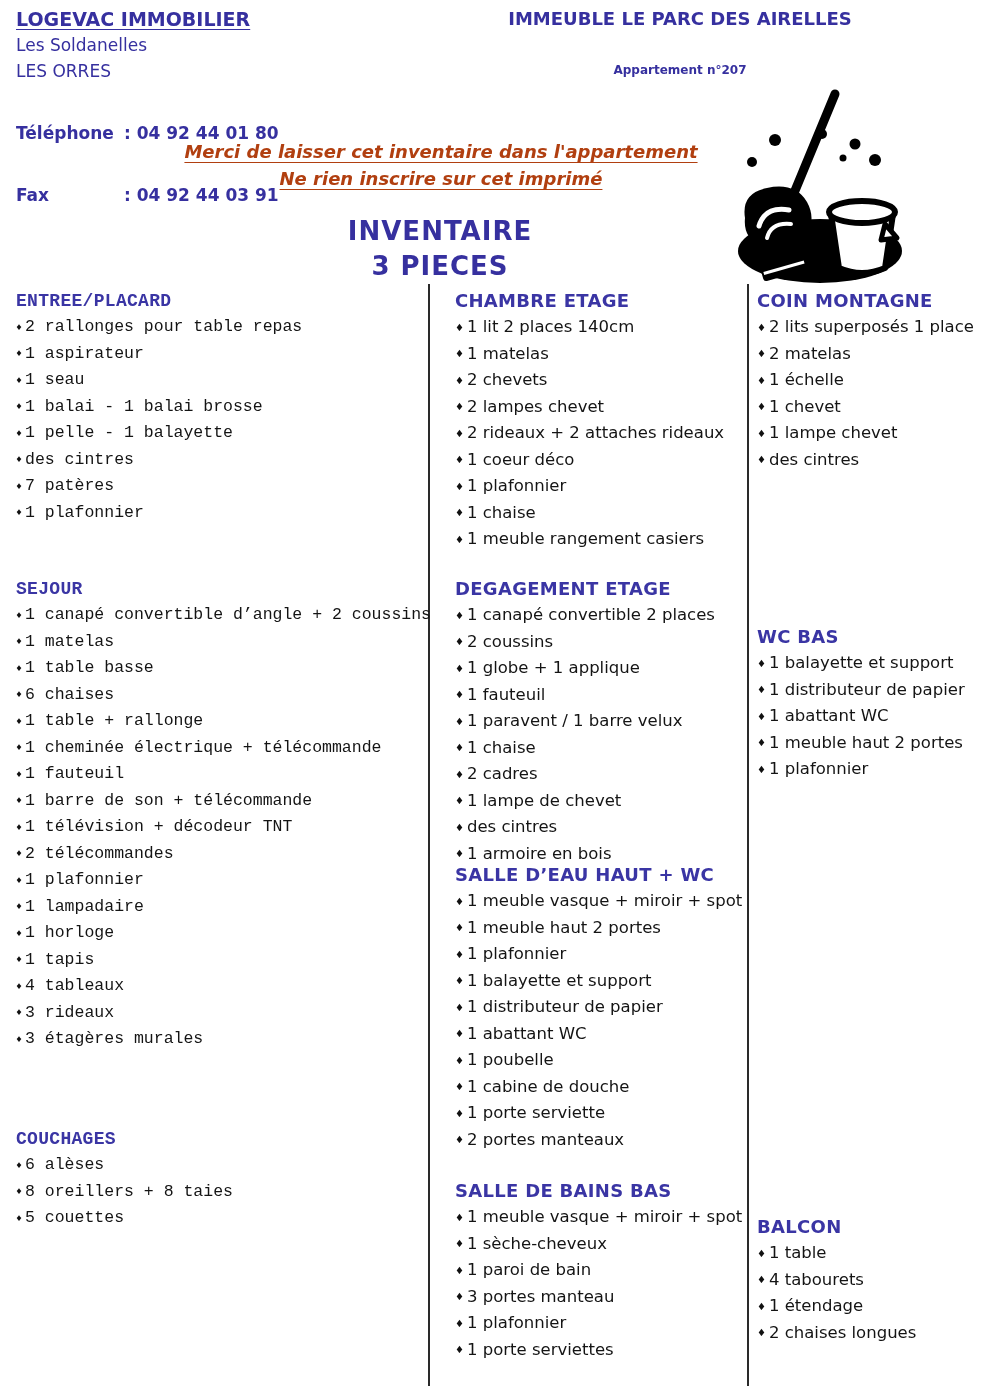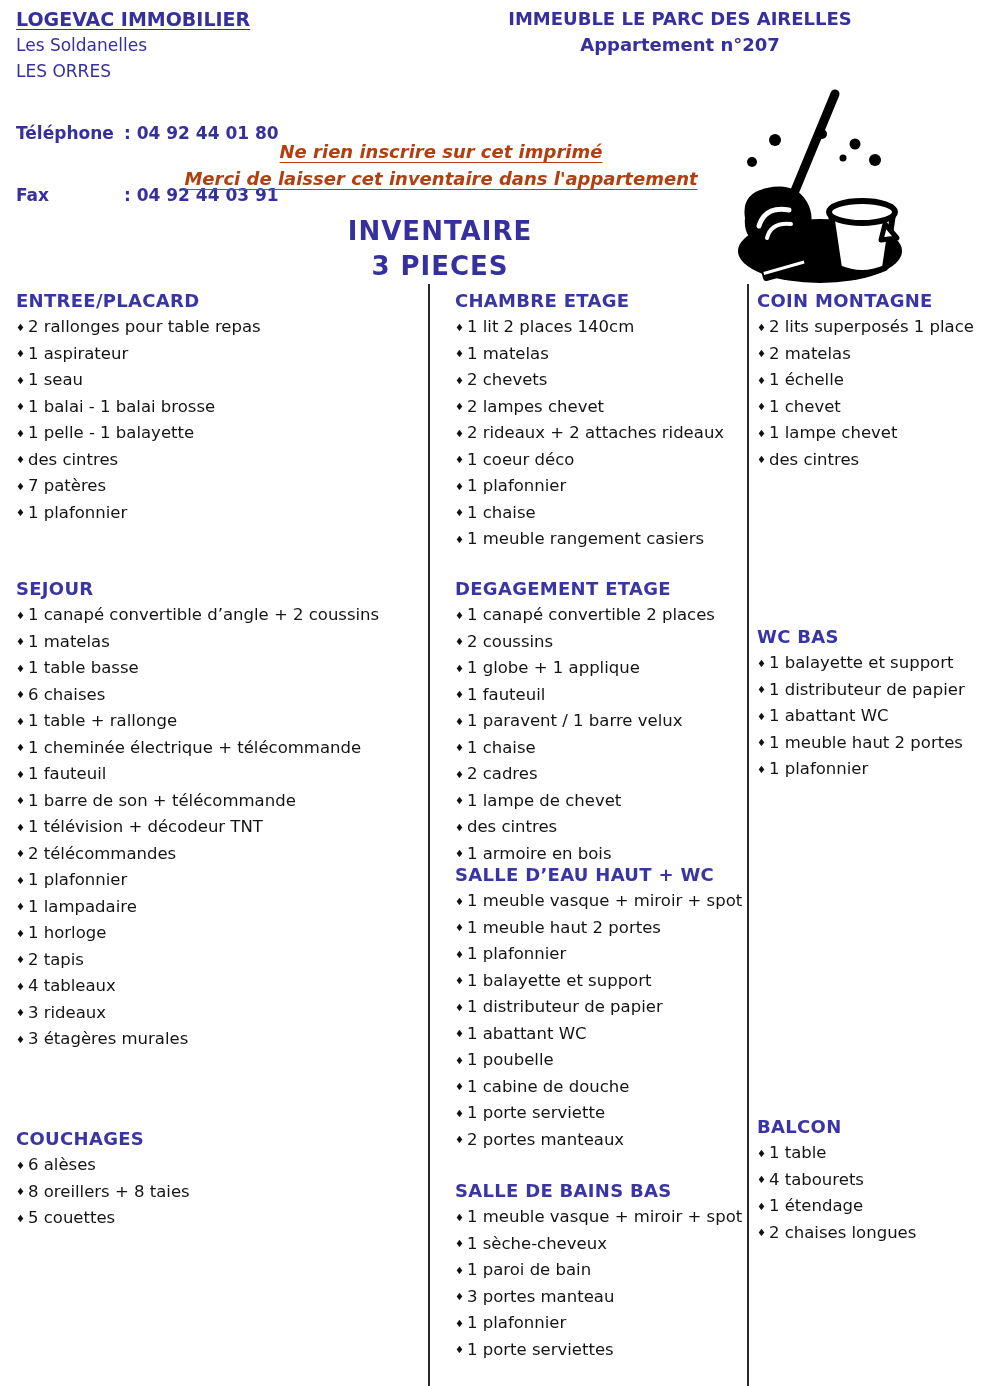--- a/index.html
+++ b/index.html
@@ -9,36 +9,36 @@
   }
   
   .top-left { position:absolute; left:16px; top:6px; line-height:26px; color:#36309f; }
   .company { font-size:19px; font-weight:bold; text-decoration:underline; text-underline-offset:3px; white-space:nowrap; }
   .addr { font-size:17px; white-space:nowrap; }
   .contact { display:flex; font-size:17px; font-weight:bold; white-space:nowrap;margin-top:36px; }
   .contact .clabel { width:108px; }
   
   .top-right { position:absolute; left:460px; top:6px; width:440px; text-align:center; color:#36309f; font-weight:bold; }
   .building { font-size:18px; line-height:26px; white-space:nowrap; }
-  .apartment { font-size:18px; line-height:26px; }
+  .apartment { font-size:12px; line-height:26px; margin-top:25px; }
   
   .notice { position:absolute; left:0; top:138px; width:882px; text-align:center;
             color:#b13f10; font-style:italic; font-weight:bold; font-size:18px; line-height:27px; }
   .notice div { text-decoration:underline; text-underline-offset:4px; }
   
   .doc-title { position:absolute; left:0; top:214px; width:880px; text-align:center;
                color:#36309f; font-weight:bold; font-size:26px; line-height:35px; letter-spacing:1px; }
   
   .clipart { position:absolute; left:735px; top:88px; }
   
   .vline { position:absolute; top:284px; height:1102px; width:2px; background:#2a2a2a; }
   .v1 { left:428px; } .v2 { left:747px; }
   
   .section { position:absolute; }
-  .col1 { left:16px;  width:404px; }
+  .col1 { left:16px;  width:404px;font-family:Liberation Mono, monospace; }
   .col2 { left:455px; width:288px; }
   .col3 { left:757px; width:240px; }
   .sec-heading { font-size:18px; font-weight:bold; color:#3a35a4; line-height:26px;
                  letter-spacing:0.3px; white-space:nowrap; }
   .item { font-size:16.5px; line-height:26px; white-space:nowrap; color:#141414; }
   .bullet { font-size:10px; margin-right:3px; vertical-align:1.5px; color:#111; }
 </style>
 </head>
 <body>
 
@@ -57,22 +57,22 @@
       <span>: 04 92 44 03 91</span>
     </div>
   </div>
 
   <div class="top-right">
     <div class="building">IMMEUBLE LE PARC DES AIRELLES</div>
     <div class="apartment">Appartement n°207</div>
   </div>
 
   <div class="notice">
+    <div>Merci de laisser cet inventaire dans l'appartement</div>
     <div>Ne rien inscrire sur cet imprimé</div>
-    <div>Merci de laisser cet inventaire dans l'appartement</div>
   </div>
 
   <div class="doc-title">
     <div>INVENTAIRE</div>
     <div>3 PIECES</div>
   </div>
 
   <svg class="clipart" width="170" height="200" viewBox="0 0 170 200" aria-hidden="true">
 
     <ellipse cx="85" cy="163" rx="82" ry="32" fill="#000"></ellipse>
@@ -122,21 +122,21 @@
       <div class="item"><span class="bullet">♦</span><span>6 chaises</span></div>
       <div class="item"><span class="bullet">♦</span><span>1 table + rallonge</span></div>
       <div class="item"><span class="bullet">♦</span><span>1 cheminée électrique + télécommande</span></div>
       <div class="item"><span class="bullet">♦</span><span>1 fauteuil</span></div>
       <div class="item"><span class="bullet">♦</span><span>1 barre de son + télécommande</span></div>
       <div class="item"><span class="bullet">♦</span><span>1 télévision + décodeur TNT</span></div>
       <div class="item"><span class="bullet">♦</span><span>2 télécommandes</span></div>
       <div class="item"><span class="bullet">♦</span><span>1 plafonnier</span></div>
       <div class="item"><span class="bullet">♦</span><span>1 lampadaire</span></div>
       <div class="item"><span class="bullet">♦</span><span>1 horloge</span></div>
-      <div class="item"><span class="bullet">♦</span><span>2 tapis</span></div>
+      <div class="item"><span class="bullet">♦</span><span>1 tapis</span></div>
       <div class="item"><span class="bullet">♦</span><span>4 tableaux</span></div>
       <div class="item"><span class="bullet">♦</span><span>3 rideaux</span></div>
       <div class="item"><span class="bullet">♦</span><span>3 étagères murales</span></div>
     </div>
   <div class="section col1" style="top:1126px">
       <div class="sec-heading">COUCHAGES</div>
       <div class="item"><span class="bullet">♦</span><span>6 alèses</span></div>
       <div class="item"><span class="bullet">♦</span><span>8 oreillers + 8 taies</span></div>
       <div class="item"><span class="bullet">♦</span><span>5 couettes</span></div>
     </div>
@@ -199,21 +199,21 @@
       <div class="item"><span class="bullet">♦</span><span>des cintres</span></div>
     </div>
   <div class="section col3" style="top:624px">
       <div class="sec-heading">WC BAS</div>
       <div class="item"><span class="bullet">♦</span><span>1 balayette et support</span></div>
       <div class="item"><span class="bullet">♦</span><span>1 distributeur de papier</span></div>
       <div class="item"><span class="bullet">♦</span><span>1 abattant WC</span></div>
       <div class="item"><span class="bullet">♦</span><span>1 meuble haut 2 portes</span></div>
       <div class="item"><span class="bullet">♦</span><span>1 plafonnier</span></div>
     </div>
-  <div class="section col3" style="top:1114px">
+  <div class="section col3" style="top:1214px">
       <div class="sec-heading">BALCON</div>
       <div class="item"><span class="bullet">♦</span><span>1 table</span></div>
       <div class="item"><span class="bullet">♦</span><span>4 tabourets</span></div>
       <div class="item"><span class="bullet">♦</span><span>1 étendage</span></div>
       <div class="item"><span class="bullet">♦</span><span>2 chaises longues</span></div>
     </div>
 
 </div>
 
 </body></html>

